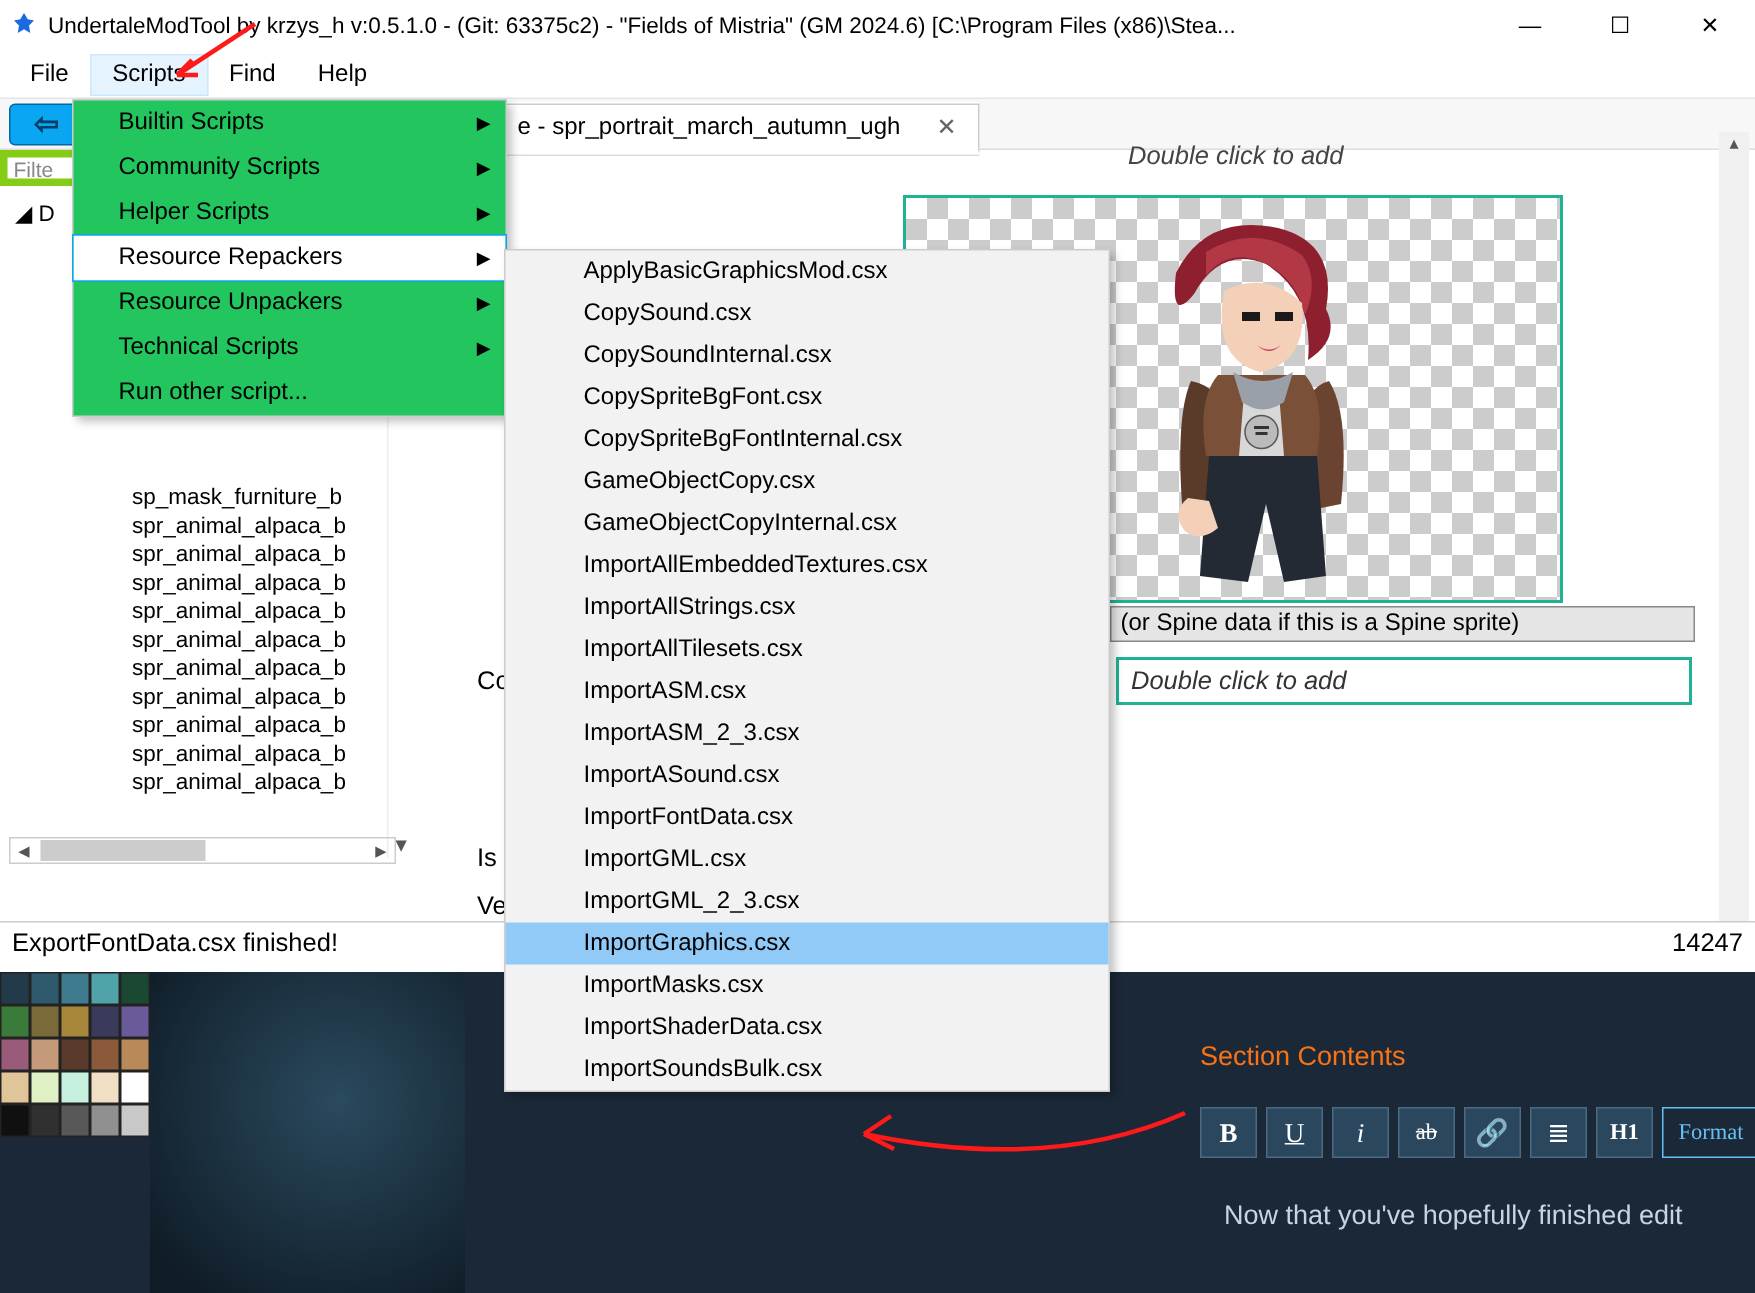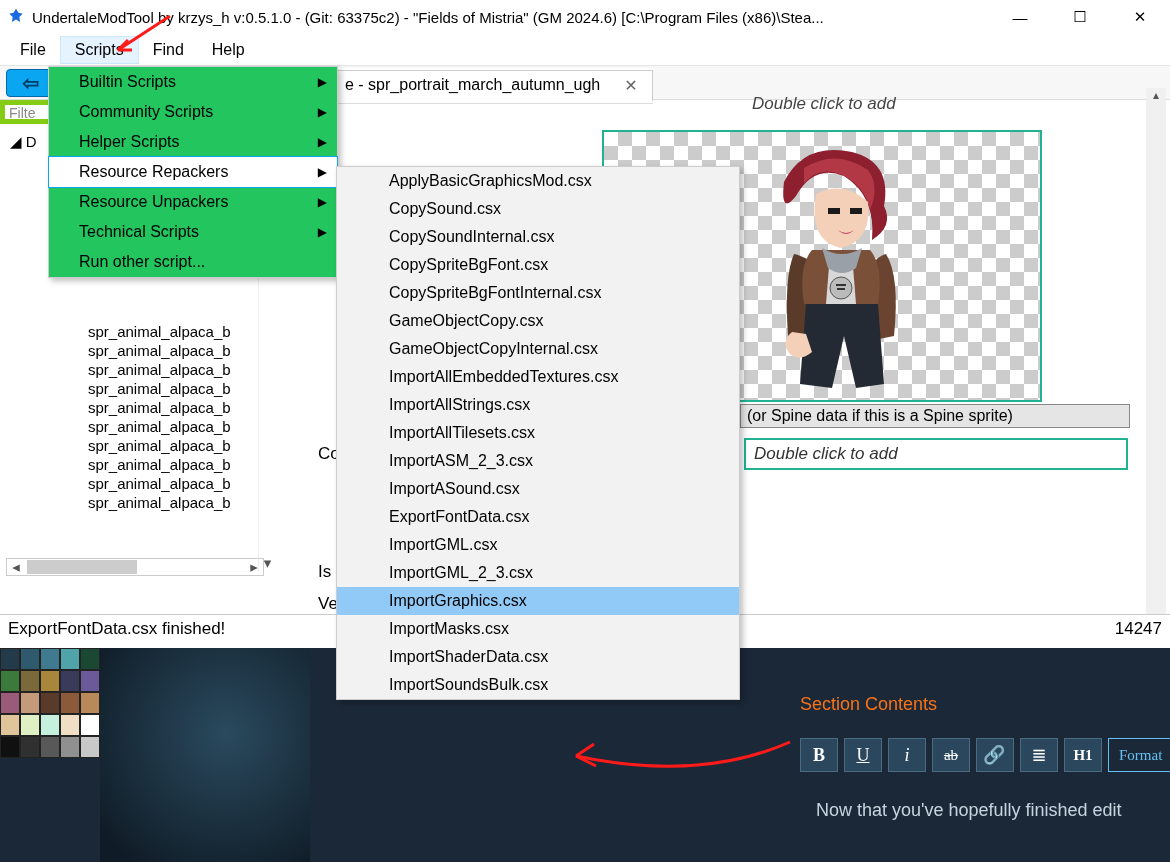--- a/index.html
+++ b/index.html
@@ -116,20 +116,21 @@
     <span>e - spr_portrait_march_autumn_ugh</span>
     <span class="close">✕</span>
   </div>
 </div>
 
 <div class="filterbox">Filte</div>
 <div class="tree">
   <div class="tree-row">◢ D</div>
   <div style="height:170px"></div>
   <div id="tree-items">
+      <div class="tree-row" style="padding-left: 78px;">sp_mask_furniture_b</div>
       <div class="tree-row" style="padding-left: 78px;">spr_animal_alpaca_b</div>
       <div class="tree-row" style="padding-left: 78px;">spr_animal_alpaca_b</div>
       <div class="tree-row" style="padding-left: 78px;">spr_animal_alpaca_b</div>
       <div class="tree-row" style="padding-left: 78px;">spr_animal_alpaca_b</div>
       <div class="tree-row" style="padding-left: 78px;">spr_animal_alpaca_b</div>
       <div class="tree-row" style="padding-left: 78px;">spr_animal_alpaca_b</div>
       <div class="tree-row" style="padding-left: 78px;">spr_animal_alpaca_b</div>
       <div class="tree-row" style="padding-left: 78px;">spr_animal_alpaca_b</div>
       <div class="tree-row" style="padding-left: 78px;">spr_animal_alpaca_b</div>
       <div class="tree-row" style="padding-left: 78px;">spr_animal_alpaca_b</div>
@@ -242,23 +243,24 @@
     <div class="dditem2">ApplyBasicGraphicsMod.csx</div>
     <div class="dditem2">CopySound.csx</div>
     <div class="dditem2">CopySoundInternal.csx</div>
     <div class="dditem2">CopySpriteBgFont.csx</div>
     <div class="dditem2">CopySpriteBgFontInternal.csx</div>
     <div class="dditem2">GameObjectCopy.csx</div>
     <div class="dditem2">GameObjectCopyInternal.csx</div>
     <div class="dditem2">ImportAllEmbeddedTextures.csx</div>
     <div class="dditem2">ImportAllStrings.csx</div>
     <div class="dditem2">ImportAllTilesets.csx</div>
+    <div class="dditem2">ImportASM.csx</div>
     <div class="dditem2">ImportASM_2_3.csx</div>
     <div class="dditem2">ImportASound.csx</div>
-    <div class="dditem2">ExportFontData.csx</div>
+    <div class="dditem2">ImportFontData.csx</div>
     <div class="dditem2">ImportGML.csx</div>
     <div class="dditem2">ImportGML_2_3.csx</div>
     <div class="dditem2 highlight">ImportGraphics.csx</div>
     <div class="dditem2">ImportMasks.csx</div>
     <div class="dditem2">ImportShaderData.csx</div>
     <div class="dditem2">ImportSoundsBulk.csx</div>
   </div>
 
 <svg class="ann" style="top:10px; left:110px;" width="70" height="50">
   <path d="M60 6 L8 40" stroke="#ff1a1a" stroke-width="3" fill="none"></path>

